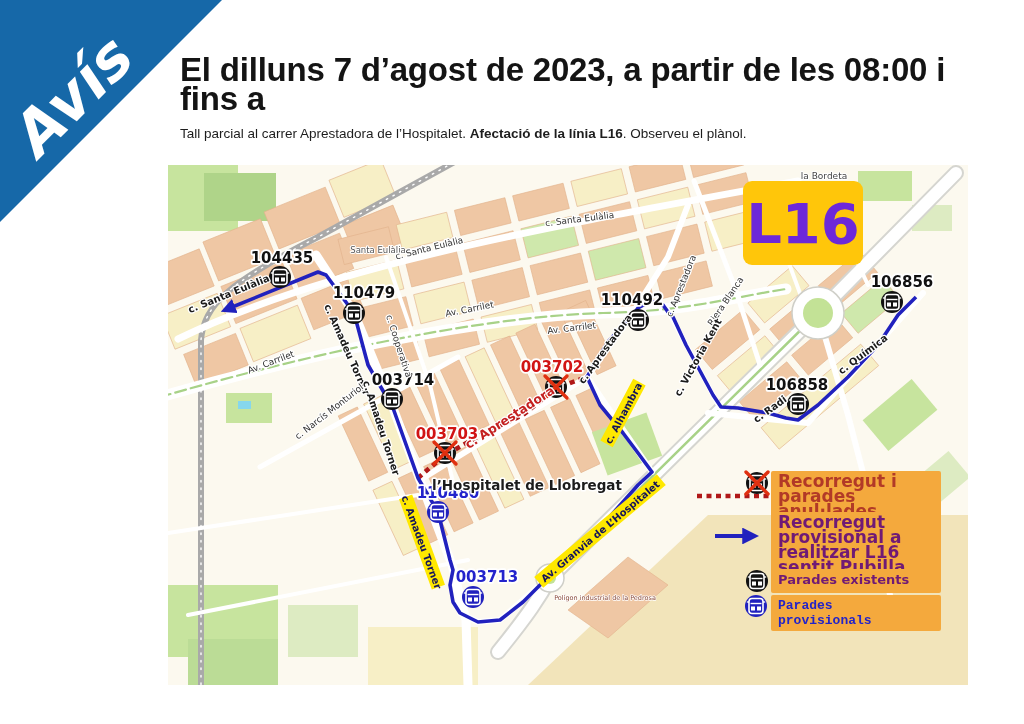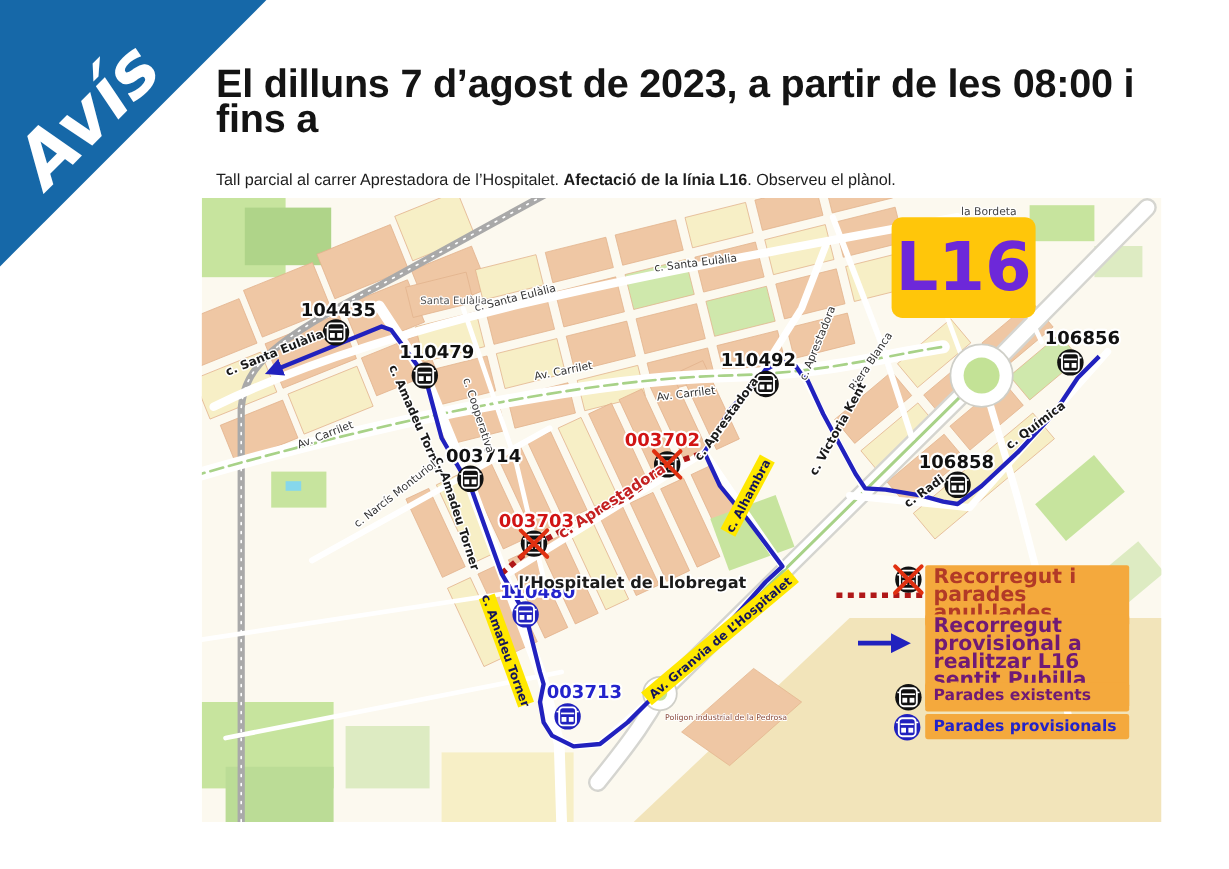--- a/index.html
+++ b/index.html
@@ -3,35 +3,35 @@
 <meta charset="utf-8">
 <style>
   html,body{margin:0;padding:0;background:#fff;}
   .page{position:relative;width:1024px;height:724px;background:#fff;overflow:hidden;
         font-family:"Liberation Sans",sans-serif;}
   
   .banner{position:absolute;left:0;top:0;width:250px;height:250px;}
   
   .title{position:absolute;left:180px;top:55px;width:800px;font-size:33px;line-height:29px;
          font-weight:700;color:#141414;letter-spacing:-0.2px;}
-  .note{position:absolute;left:180px;top:142px;width:800px;font-size:13.5px;color:#1d1d1d;}
+  .note{position:absolute;left:180px;top:126px;width:800px;font-size:13.5px;color:#1d1d1d;}
   .note b{font-weight:700;}
   
   .map{position:absolute;left:168px;top:165px;width:800px;height:520px;overflow:hidden;}
   .map svg{position:absolute;left:0;top:0;}
   .badge{position:absolute;left:575px;top:16px;width:120px;height:84px;background:#FFC60A;
          border-radius:9px;display:flex;align-items:center;justify-content:center;
          font-size:56px;font-weight:800;color:#6d28d9;font-family:"DejaVu Sans","Liberation Sans",sans-serif;}
   .lgbox{position:absolute;left:603px;width:170px;background:#F4A93D;border-radius:2px;
          padding:3px 7px;box-sizing:border-box;font-weight:700;font-size:17px;line-height:15px;
          font-family:"DejaVu Sans","Liberation Sans",sans-serif;}
   .lg1{top:306px;color:#B23A27;}
   .lg2{top:347px;color:#701a75;}
   .lg3{top:404px;color:#701a75;font-size:13px;}
-  .lg4{top:430px;color:#2323C8;font-size:13px;}
+  .lg4{top:430px;color:#2323C8;font-size:13px;font-family:Liberation Mono, monospace;}
   
   text{font-family:"DejaVu Sans","Liberation Sans",sans-serif;}
   .halo{paint-order:stroke;stroke:#fff;stroke-linejoin:round;}
   .st-norm{font-size:9px;fill:#333;stroke-width:2.5px;}
   .st-place{font-size:8.5px;fill:#555;stroke-width:2px;}
   .st-bold{font-size:10px;font-weight:700;fill:#1a1a1a;stroke-width:2.5px;}
   .st-red{font-size:12.5px;font-weight:700;fill:#C42020;stroke-width:2.5px;}
   .st-yel{font-size:10px;font-weight:700;fill:#14145A;}
   .stop-k{font-size:15px;font-weight:700;fill:#111;stroke-width:3.5px;}
   .stop-r{font-size:15px;font-weight:700;fill:#D11414;stroke-width:3.5px;}

